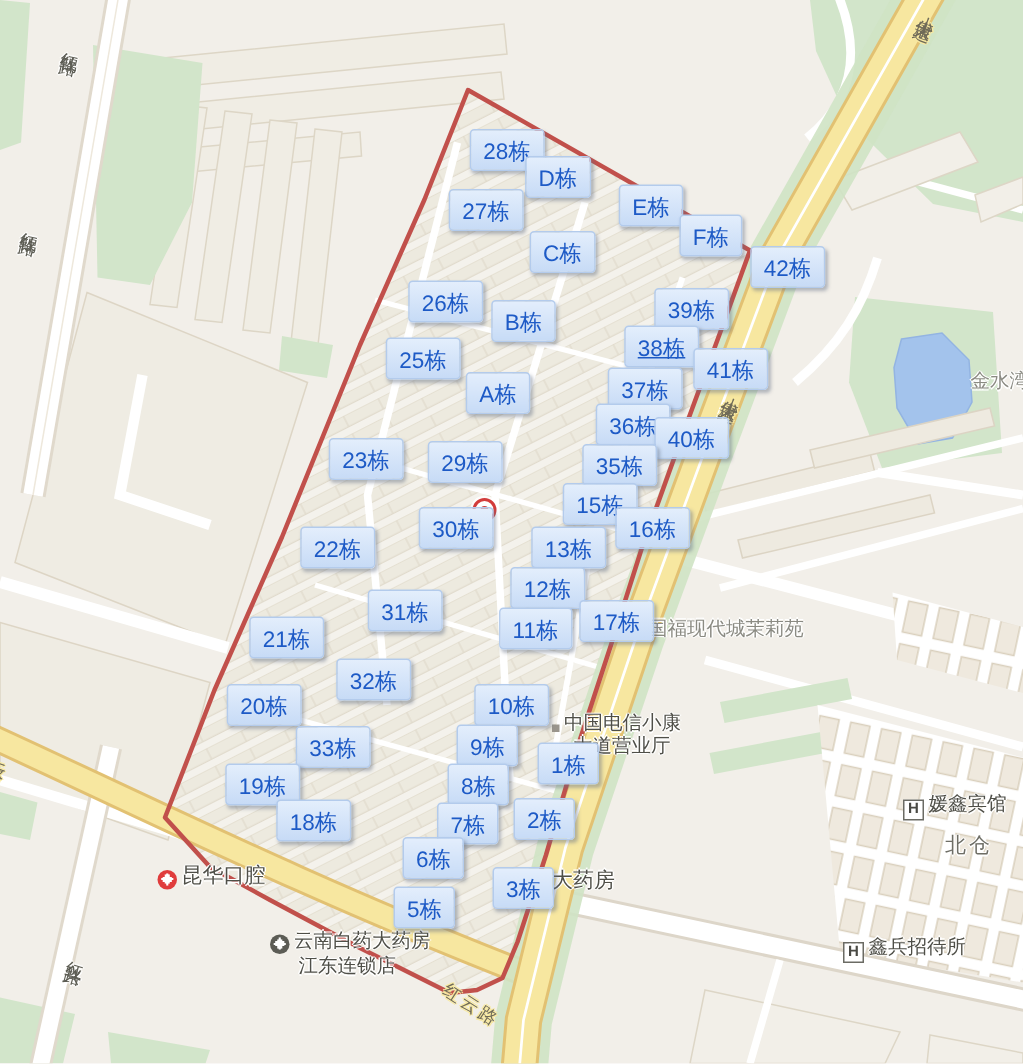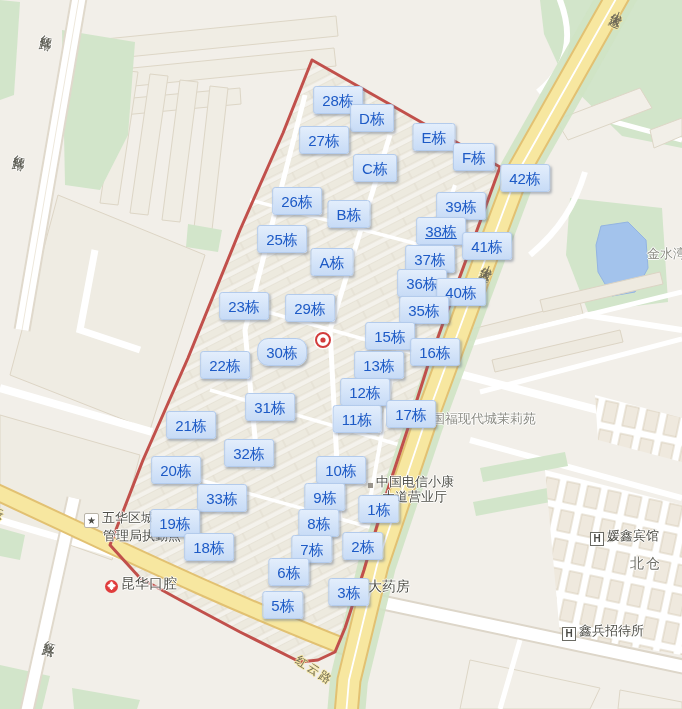--- a/index.html
+++ b/index.html
@@ -126,48 +126,48 @@
 
     <g>
       <circle cx="323" cy="340" r="9.5" fill="#ffffff" opacity="0.85"></circle>
       <circle cx="323" cy="340" r="7" fill="#ffffff" stroke="#d23c3c" stroke-width="2"></circle>
       <circle cx="323" cy="340" r="2.6" fill="#d23c3c"></circle>
     </g>
   </svg>
 
   <div class="layer">
 
-    <div class="poi" style="left:84px;top:510px;">
-      <span class="icon-badge" style="width:13px;height:13px;background:#fff;border:1px solid #b9b4a8;border-radius:2px;color:#4a4a45;font-size:10px;line-height:13px;text-align:center;display:inline-block;">★</span><span>五华区城</span><br>
-      <span style="margin-left:19px;">管理局执勤点</span>
-    </div>
 
     <div class="poi big" style="left:105px;top:576px;">
       <span class="icon-badge" style="width:13px;height:13px;background:#e03c3c;border-radius:50%;color:#fff;font-size:12px;font-weight:bold;line-height:12px;text-align:center;display:inline-block;">+</span><span>昆华口腔</span>
     </div>
 
+    <div class="poi" style="left:180px;top:619px;">
+      <span class="icon-badge" style="width:13px;height:13px;background:#5c5c55;border-radius:50%;color:#fff;font-size:12px;font-weight:bold;line-height:12px;text-align:center;display:inline-block;">+</span><span>云南白药大药房</span><br>
+      <span style="margin-left:19px;">江东连锁店</span>
+    </div>
 
     <div class="poi big" style="left:368px;top:579px;">
       <span>大药房</span>
     </div>
 
     <div class="poi" style="left:368px;top:474px;">
       <span class="icon-badge" style="width:5px;height:5px;background:#9a958c;display:inline-block;"></span><span>中国电信小康</span><br>
       <span style="margin-left:14px;">大道营业厅</span>
     </div>
 
     <div class="poi area" style="left:647px;top:246px;">
       <span>金水湾</span>
     </div>
 
     <div class="poi area" style="left:432px;top:411px;">
       <span>国福现代城茉莉苑</span>
     </div>
 
-    <div class="poi" style="left:570px;top:528px;padding-left:20px;">
+    <div class="poi" style="left:582px;top:528px;padding-left:20px;">
       <span class="icon-badge" style="width:12px;height:12px;background:#fff;border:1.5px solid #6b6b64;color:#4a4a45;font-size:10px;font-weight:bold;line-height:12px;text-align:center;display:inline-block;">H</span><span>媛鑫宾馆</span>
     </div>
 
     <div class="poi big" style="left:630px;top:556px;letter-spacing:2px;color:#6e6e66;">
       <span>北仓</span>
     </div>
 
     <div class="poi" style="left:562px;top:623px;">
       <span class="icon-badge" style="width:12px;height:12px;background:#fff;border:1.5px solid #6b6b64;color:#4a4a45;font-size:10px;font-weight:bold;line-height:12px;text-align:center;display:inline-block;">H</span><span>鑫兵招待所</span>
     </div>
@@ -194,23 +194,23 @@
       <div class="bldg" style="left: 349px; top: 214px;">B栋</div>
       <div class="bldg" style="left: 441px; top: 231px; text-decoration: underline;">38栋</div>
       <div class="bldg" style="left: 282px; top: 239px;">25栋</div>
       <div class="bldg" style="left: 487px; top: 246px;">41栋</div>
       <div class="bldg" style="left: 332px; top: 262px;">A栋</div>
       <div class="bldg" style="left: 430px; top: 259px;">37栋</div>
       <div class="bldg" style="left: 422px; top: 283px;">36栋</div>
       <div class="bldg" style="left: 461px; top: 292px;">40栋</div>
       <div class="bldg" style="left: 244px; top: 306px;">23栋</div>
       <div class="bldg" style="left: 310px; top: 308px;">29栋</div>
-      <div class="bldg" style="left: 424px; top: 310px;">35栋</div>
-      <div class="bldg" style="left: 390px; top: 336px;">15栋</div>
-      <div class="bldg" style="left: 282px; top: 352px; border-radius: 11px;">30栋</div>
+      <div class="bldg" style="left: 413px; top: 310px;">35栋</div>
+      <div class="bldg" style="left: 400px; top: 336px;">15栋</div>
+      <div class="bldg" style="left: 304px; top: 352px;">30栋</div>
       <div class="bldg" style="left: 435px; top: 352px;">16栋</div>
       <div class="bldg" style="left: 225px; top: 365px;">22栋</div>
       <div class="bldg" style="left: 379px; top: 365px; text-align: center;">13栋</div>
       <div class="bldg" style="left: 365px; top: 392px;">12栋</div>
       <div class="bldg" style="left: 270px; top: 407px;">31栋</div>
       <div class="bldg" style="left: 411px; top: 414px;">17栋</div>
       <div class="bldg" style="left: 357px; top: 419px;">11栋</div>
       <div class="bldg" style="left: 191px; top: 425px;">21栋</div>
       <div class="bldg" style="left: 249px; top: 453px;">32栋</div>
       <div class="bldg" style="left: 176px; top: 470px;">20栋</div>

